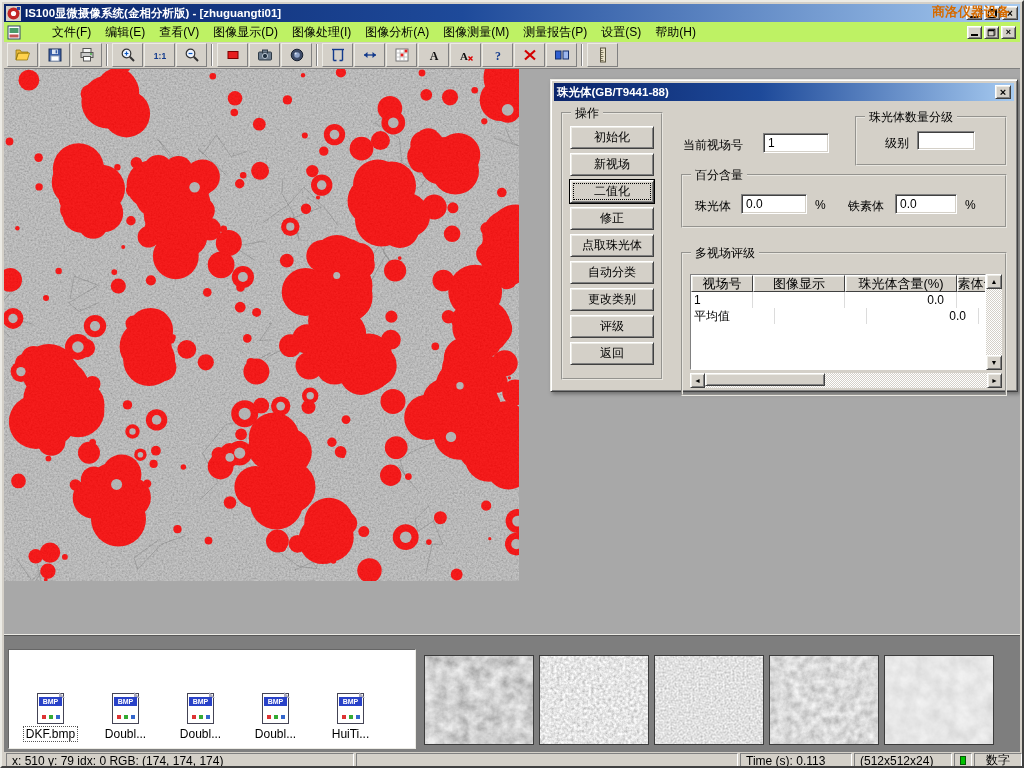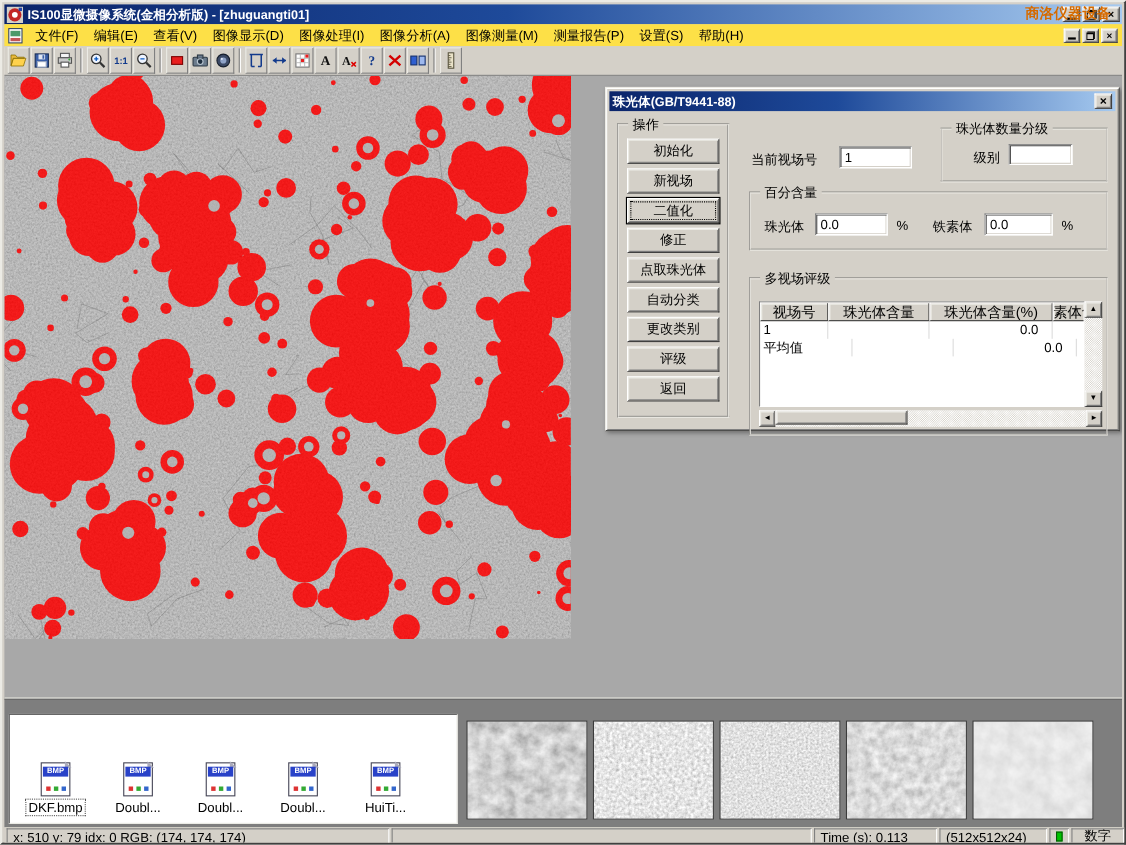--- a/index.html
+++ b/index.html
@@ -23,34 +23,34 @@
             display:flex; align-items:center; justify-content:center; font-size:10px; font-weight:bold; color:#000; }
   .gm { width:8px; height:2px; background:#000; margin-top:7px; }
   .gr { position:relative; width:9px; height:9px; }
   .gr::before { content:""; position:absolute; right:0; top:0; width:6px; height:5px;
                 border:1px solid #000; border-top-width:2px; }
   .gr::after  { content:""; position:absolute; left:0; bottom:0; width:6px; height:5px;
                 border:1px solid #000; border-top-width:2px; background:#d4d0c8; }
 
   
   .menubar { position:absolute; left:2px; top:20px; width:1016px; height:20px;
-             background:#fde047; display:flex; align-items:center; padding:0 2px; }
+             background:#bef264; display:flex; align-items:center; padding:0 2px;gap:20px; }
   .mdi-icon { width:15px; height:15px; margin:0 3px 0 1px; }
   .menu-item { padding:2px 7px; white-space:nowrap; cursor:default; }
   .mdi-buttons { margin-left:auto; display:flex; gap:2px; padding-right:2px; }
   .mdibtn { width:15px; height:13px; background:#d4d0c8; border:1px solid;
             border-color:#fff #404040 #404040 #fff; box-shadow:inset 1px 1px 0 #ecebe5, inset -1px -1px 0 #808080;
             display:flex; align-items:center; justify-content:center; font-size:9px; font-weight:bold; }
   .mdibtn .gm { margin-top:6px; width:7px; }
 
   
   .toolbar { position:absolute; left:2px; top:40px; width:1016px; height:27px;
              background:#d4d0c8; display:flex; align-items:center; padding:0 3px; gap:1px;
              border-bottom:1px solid #808080; box-shadow:0 1px 0 #ecebe5; }
-  .tb-btn { width:20px; height:24px; background:#d4d0c8; border:1px solid;
+  .tb-btn { width:31px; height:24px; background:#d4d0c8; border:1px solid;
             border-color:#ecebe5 #808080 #808080 #ecebe5;
             display:flex; align-items:center; justify-content:center; padding:0; cursor:default; }
   .tb-ico { width:16px; height:16px; display:block; }
   .tb-sep { width:2px; height:22px; margin:0 3px; border-left:1px solid #808080; border-right:1px solid #fff; }
 
   
   .workspace { position:absolute; left:2px; top:67px; width:1016px; height:565px;
                background:#a8a8a8; overflow:hidden; }
   .micrograph { position:absolute; left:0; top:0; width:515px; height:512px; overflow:hidden; }
 
@@ -857,21 +857,21 @@
         <span class="dlg-label" style="left:165px; top:22px;">铁素体</span>
         <input class="field" style="left: 212px; top: 18px; width: 62px;" value="0.0">
         <span class="dlg-label" style="left:282px; top:22px;">%</span>
       </div>
 
       <div class="groupbox" style="left:130px; top:172px; width:326px; height:144px;">
         <span class="legend">多视场评级</span>
         <div class="grid-wrap">
           <div class="grid-header" id="grid-header">
               <span class="hcell" style="width: 62px;">视场号</span>
-              <span class="hcell" style="width: 92px;">珠光体含量</span>
+              <span class="hcell" style="width: 92px;">图像显示</span>
               <span class="hcell" style="width: 112px;">珠光体含量(%)</span>
               <span class="hcell" style="width: 60px;">铁素体含量(%)</span>
             </div>
           <div id="grid-body">
               <div class="grid-row">
                 <span class="rcell" style="width: 62px;">1</span>
                 <span class="rcell" style="width: 92px;"></span>
                 <span class="rcell num" style="width: 112px;">0.0</span>
                 <span class="rcell" style="width: 60px;"></span>
               </div>

